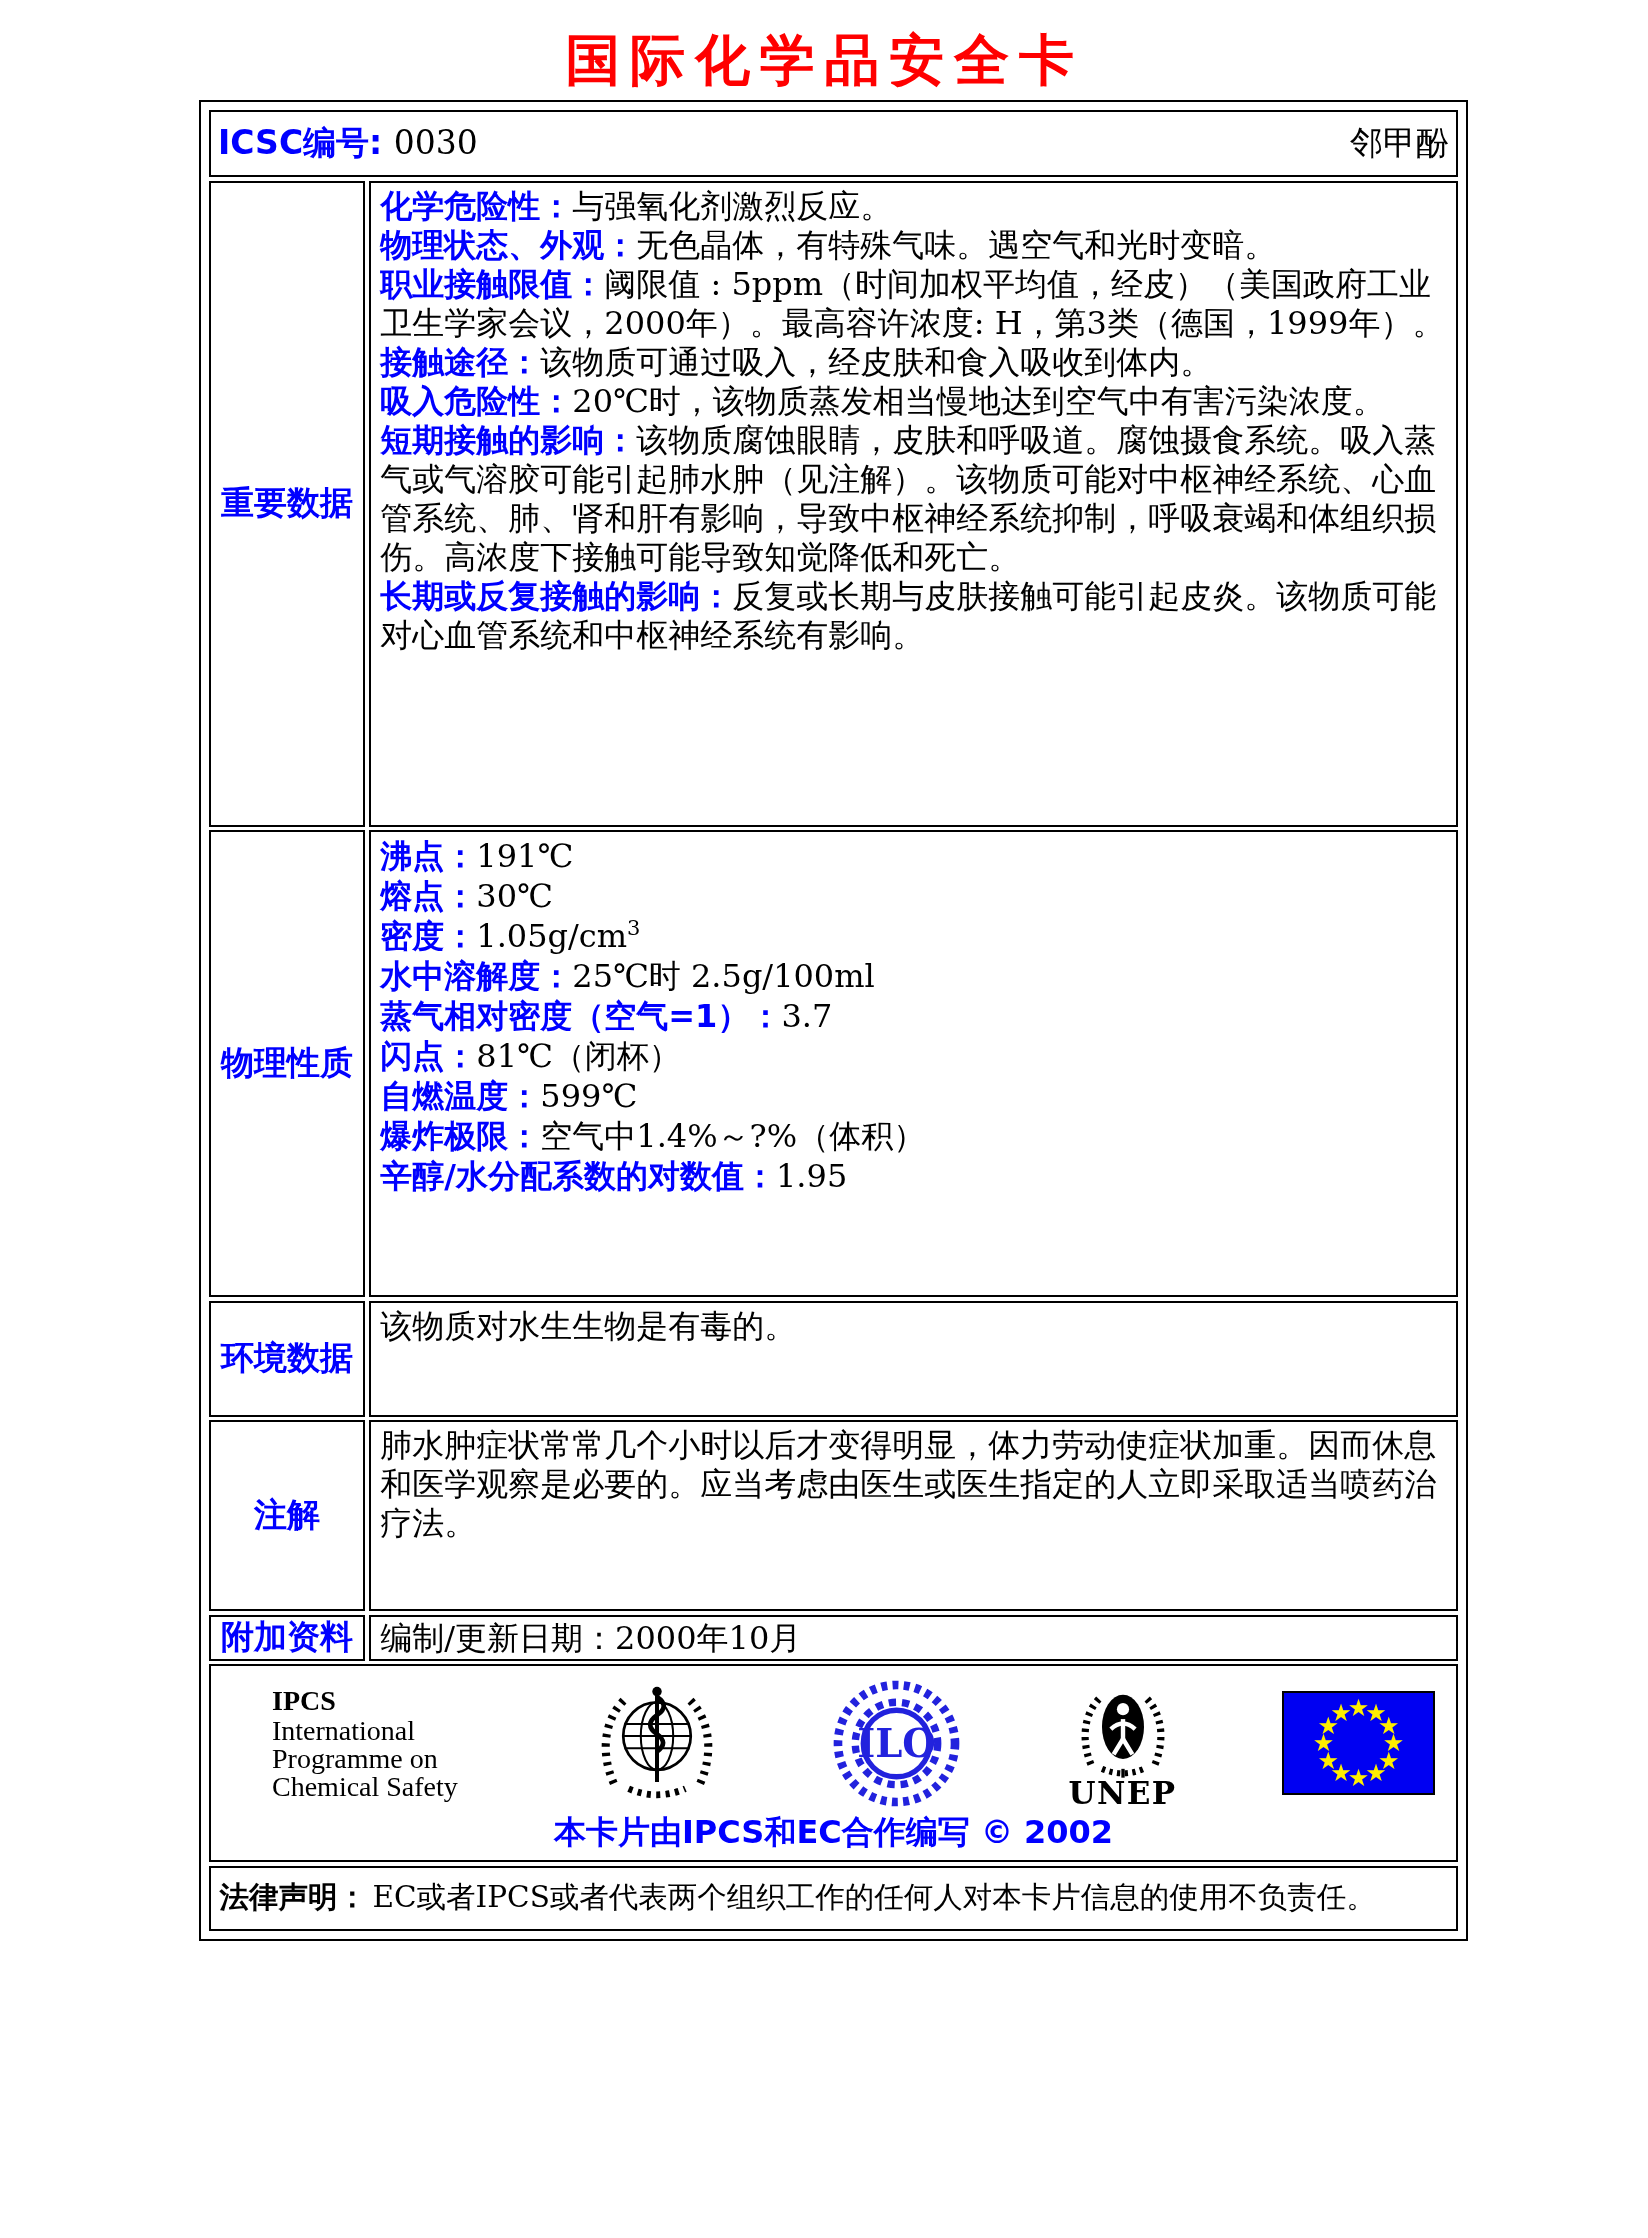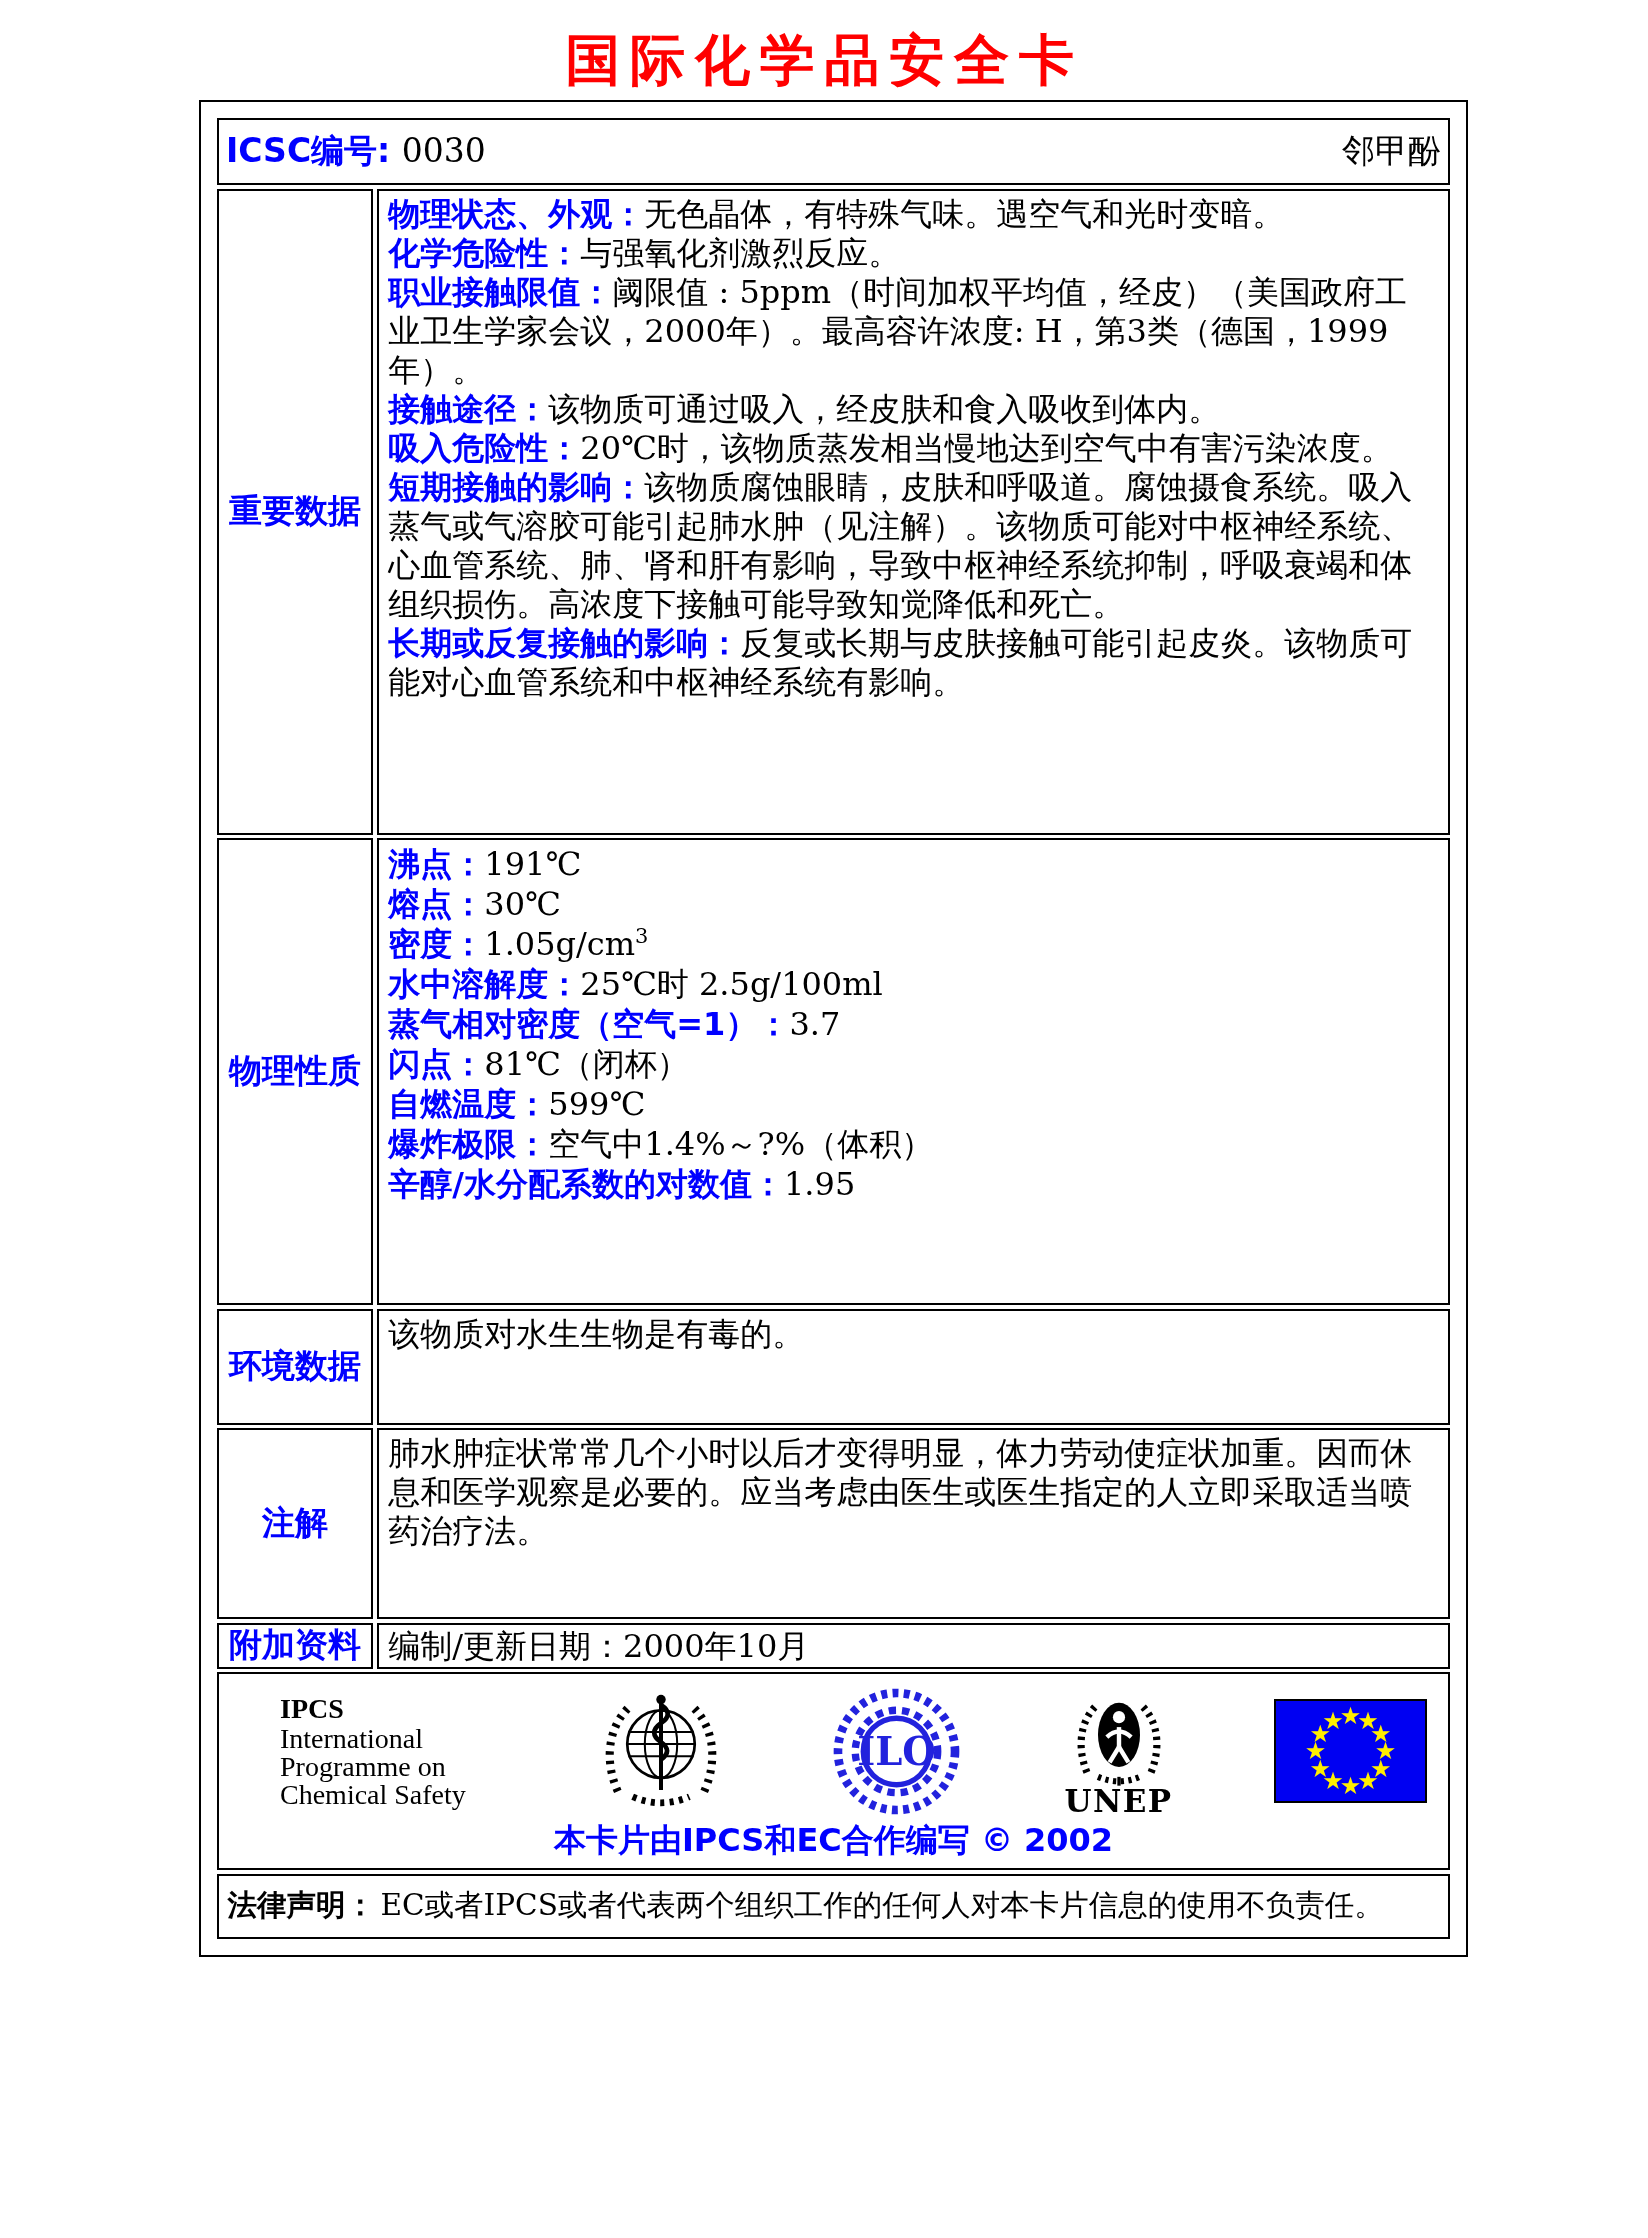--- a/index.html
+++ b/index.html
@@ -10,21 +10,21 @@
     position:relative;
   }
   .title {
     margin:24px 0 0 0; text-align:center;
     font-family:"DejaVu Serif","Liberation Serif",serif;
     font-weight:bold; color:#ff0000;
     font-size:55px; letter-spacing:9.8px;
   }
   .card {
     position:absolute; left:199px; top:100px; width:1269px;
-    border:2.8px solid #000; padding:16px; background:#fff;
+    border:2.8px solid #000; padding:8px; background:#fff;
     display:flex; flex-direction:column; gap:3.5px;
   }
   .row { display:flex; gap:3.5px; }
   .cell { border:2.1px solid #000; background:#fff; }
   .full { flex:1; }
   .label-cell {
     flex:0 0 156px; width:156px;
     display:flex; align-items:center; justify-content:center;
   }
   .section-label {
@@ -98,22 +98,22 @@
       </span>
       <span>邻甲酚</span>
     </div>
   </div>
 
   <div class="row h-important">
     <div class="cell label-cell">
       <span class="section-label">重要数据</span>
     </div>
     <div class="cell content-cell">
+      <div><span class="blue-label">化学危险性：</span><span>与强氧化剂激烈反应。</span></div>
       <div><span class="blue-label">物理状态、外观：</span><span>无色晶体，有特殊气味。遇空气和光时变暗。</span></div>
-      <div><span class="blue-label">化学危险性：</span><span>与强氧化剂激烈反应。</span></div>
       <div><span class="blue-label">职业接触限值：</span><span>阈限值 : 5ppm（时间加权平均值，经皮）（美国政府工业卫生学家会议，2000年）。最高容许浓度: H，第3类（德国，1999年）。</span></div>
       <div><span class="blue-label">接触途径：</span><span>该物质可通过吸入，经皮肤和食入吸收到体内。</span></div>
       <div><span class="blue-label">吸入危险性：</span><span>20℃时，该物质蒸发相当慢地达到空气中有害污染浓度。</span></div>
       <div><span class="blue-label">短期接触的影响：</span><span>该物质腐蚀眼睛，皮肤和呼吸道。腐蚀摄食系统。吸入蒸气或气溶胶可能引起肺水肿（见注解）。该物质可能对中枢神经系统、心血管系统、肺、肾和肝有影响，导致中枢神经系统抑制，呼吸衰竭和体组织损伤。高浓度下接触可能导致知觉降低和死亡。</span></div>
       <div><span class="blue-label">长期或反复接触的影响：</span><span>反复或长期与皮肤接触可能引起皮炎。该物质可能对心血管系统和中枢神经系统有影响。</span></div>
     </div>
   </div>
 
   <div class="row h-physical">
     <div class="cell label-cell">

